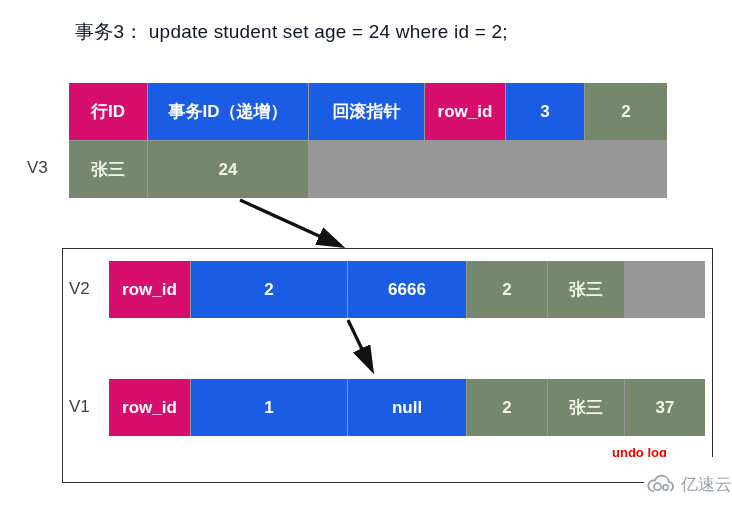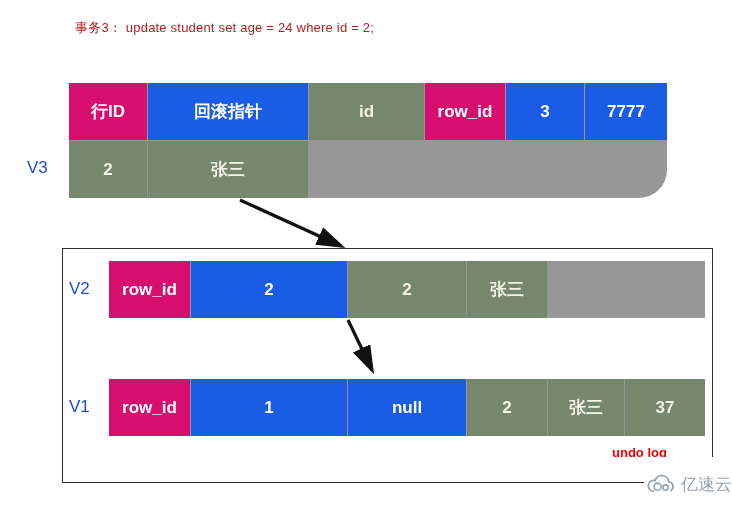--- a/index.html
+++ b/index.html
@@ -2,40 +2,40 @@
 <html style="--pink: #D80E6E; --blue: #1A5CE3; --green: #75876C; --red_label: #F20000; --line: #111111;"><head>
 <meta charset="utf-8">
 <style>
   html,body{margin:0;padding:0;background:#fff;}
   .stage{
     position:relative; width:732px; height:507px; background:#ffffff;
     font-family:"Liberation Sans","DejaVu Sans",sans-serif; overflow:hidden;
   }
   .title{
     position:absolute; left:75px; top:19px;
-    font-size:13px; color:#b91c1c; letter-spacing:0.2px; white-space:pre;
+    font-size:19px; color:#0f172a; letter-spacing:0.2px; white-space:pre;
   }
   
   .grid{
     position:absolute; display:grid; gap:1px; background:rgba(25,25,25,0.45);
   }
-  .mtable{ left:69px; top:83px; grid-template-columns:78px 160px 115px 80px 78px 82px; grid-auto-rows:57px;border-radius:28px; }
+  .mtable{ left:69px; top:83px; grid-template-columns:78px 160px 115px 80px 78px 82px; grid-auto-rows:57px; }
   .urow { grid-template-columns:81px 156px 118px 80px 76px 80px; grid-auto-rows:57px; }
   #v2row{ left:109px; top:261px; }
   #v1row{ left:109px; top:379px; }
   .cell{
     display:flex; align-items:center; justify-content:center;
     font-size:17px; font-weight:bold; color:#ffffff;
   }
   .c-pink { background:var(--pink); }
   .c-blue { background:var(--blue); }
   .c-green{ background:var(--green); color:#f2f3e7; }
   
   .vlabel{
-    position:absolute; font-size:17px; color:#1d4ed8;
+    position:absolute; font-size:17px; color:#404040;
   }
   #v3label{ left:27px;  top:158px; }
   #v2label{ left:69px;  top:279px; }
   #v1label{ left:69px;  top:397px;text-align:center; }
   
   .undo-box{
     position:absolute; left:62px; top:248px; width:649px; height:233px;
     border:1px solid #2e2e2e; background:transparent;
   }
   .undo-label{
@@ -58,36 +58,37 @@
 <body>
 
 <div class="stage">
 
   <div class="title">事务3： update student set age = 24 where id = 2;</div>
 
   <div class="vlabel" id="v3label">V3</div>
 
   <div class="grid mtable">
     <div class="cell c-pink">行ID</div>
+    <div class="cell c-blue">事务ID（递增）</div>
     <div class="cell c-blue">回滚指针</div>
-    <div class="cell c-green">id</div>
 
     <div class="cell c-pink">row_id</div>
     <div class="cell c-blue">3</div>
-    <div class="cell c-blue">7777</div>
     <div class="cell c-green">2</div>
     <div class="cell c-green">张三</div>
+    <div class="cell c-green">24</div>
   </div>
 
   <div class="undo-box"></div>
 
   <div class="vlabel" id="v2label">V2</div>
   <div class="grid urow" id="v2row">
     <div class="cell c-pink">row_id</div>
     <div class="cell c-blue">2</div>
+    <div class="cell c-blue">6666</div>
     <div class="cell c-green">2</div>
     <div class="cell c-green">张三</div>
   </div>
 
   <div class="vlabel" id="v1label">V1</div>
   <div class="grid urow" id="v1row">
     <div class="cell c-pink">row_id</div>
     <div class="cell c-blue">1</div>
     <div class="cell c-blue">null</div>
     <div class="cell c-green">2</div>

